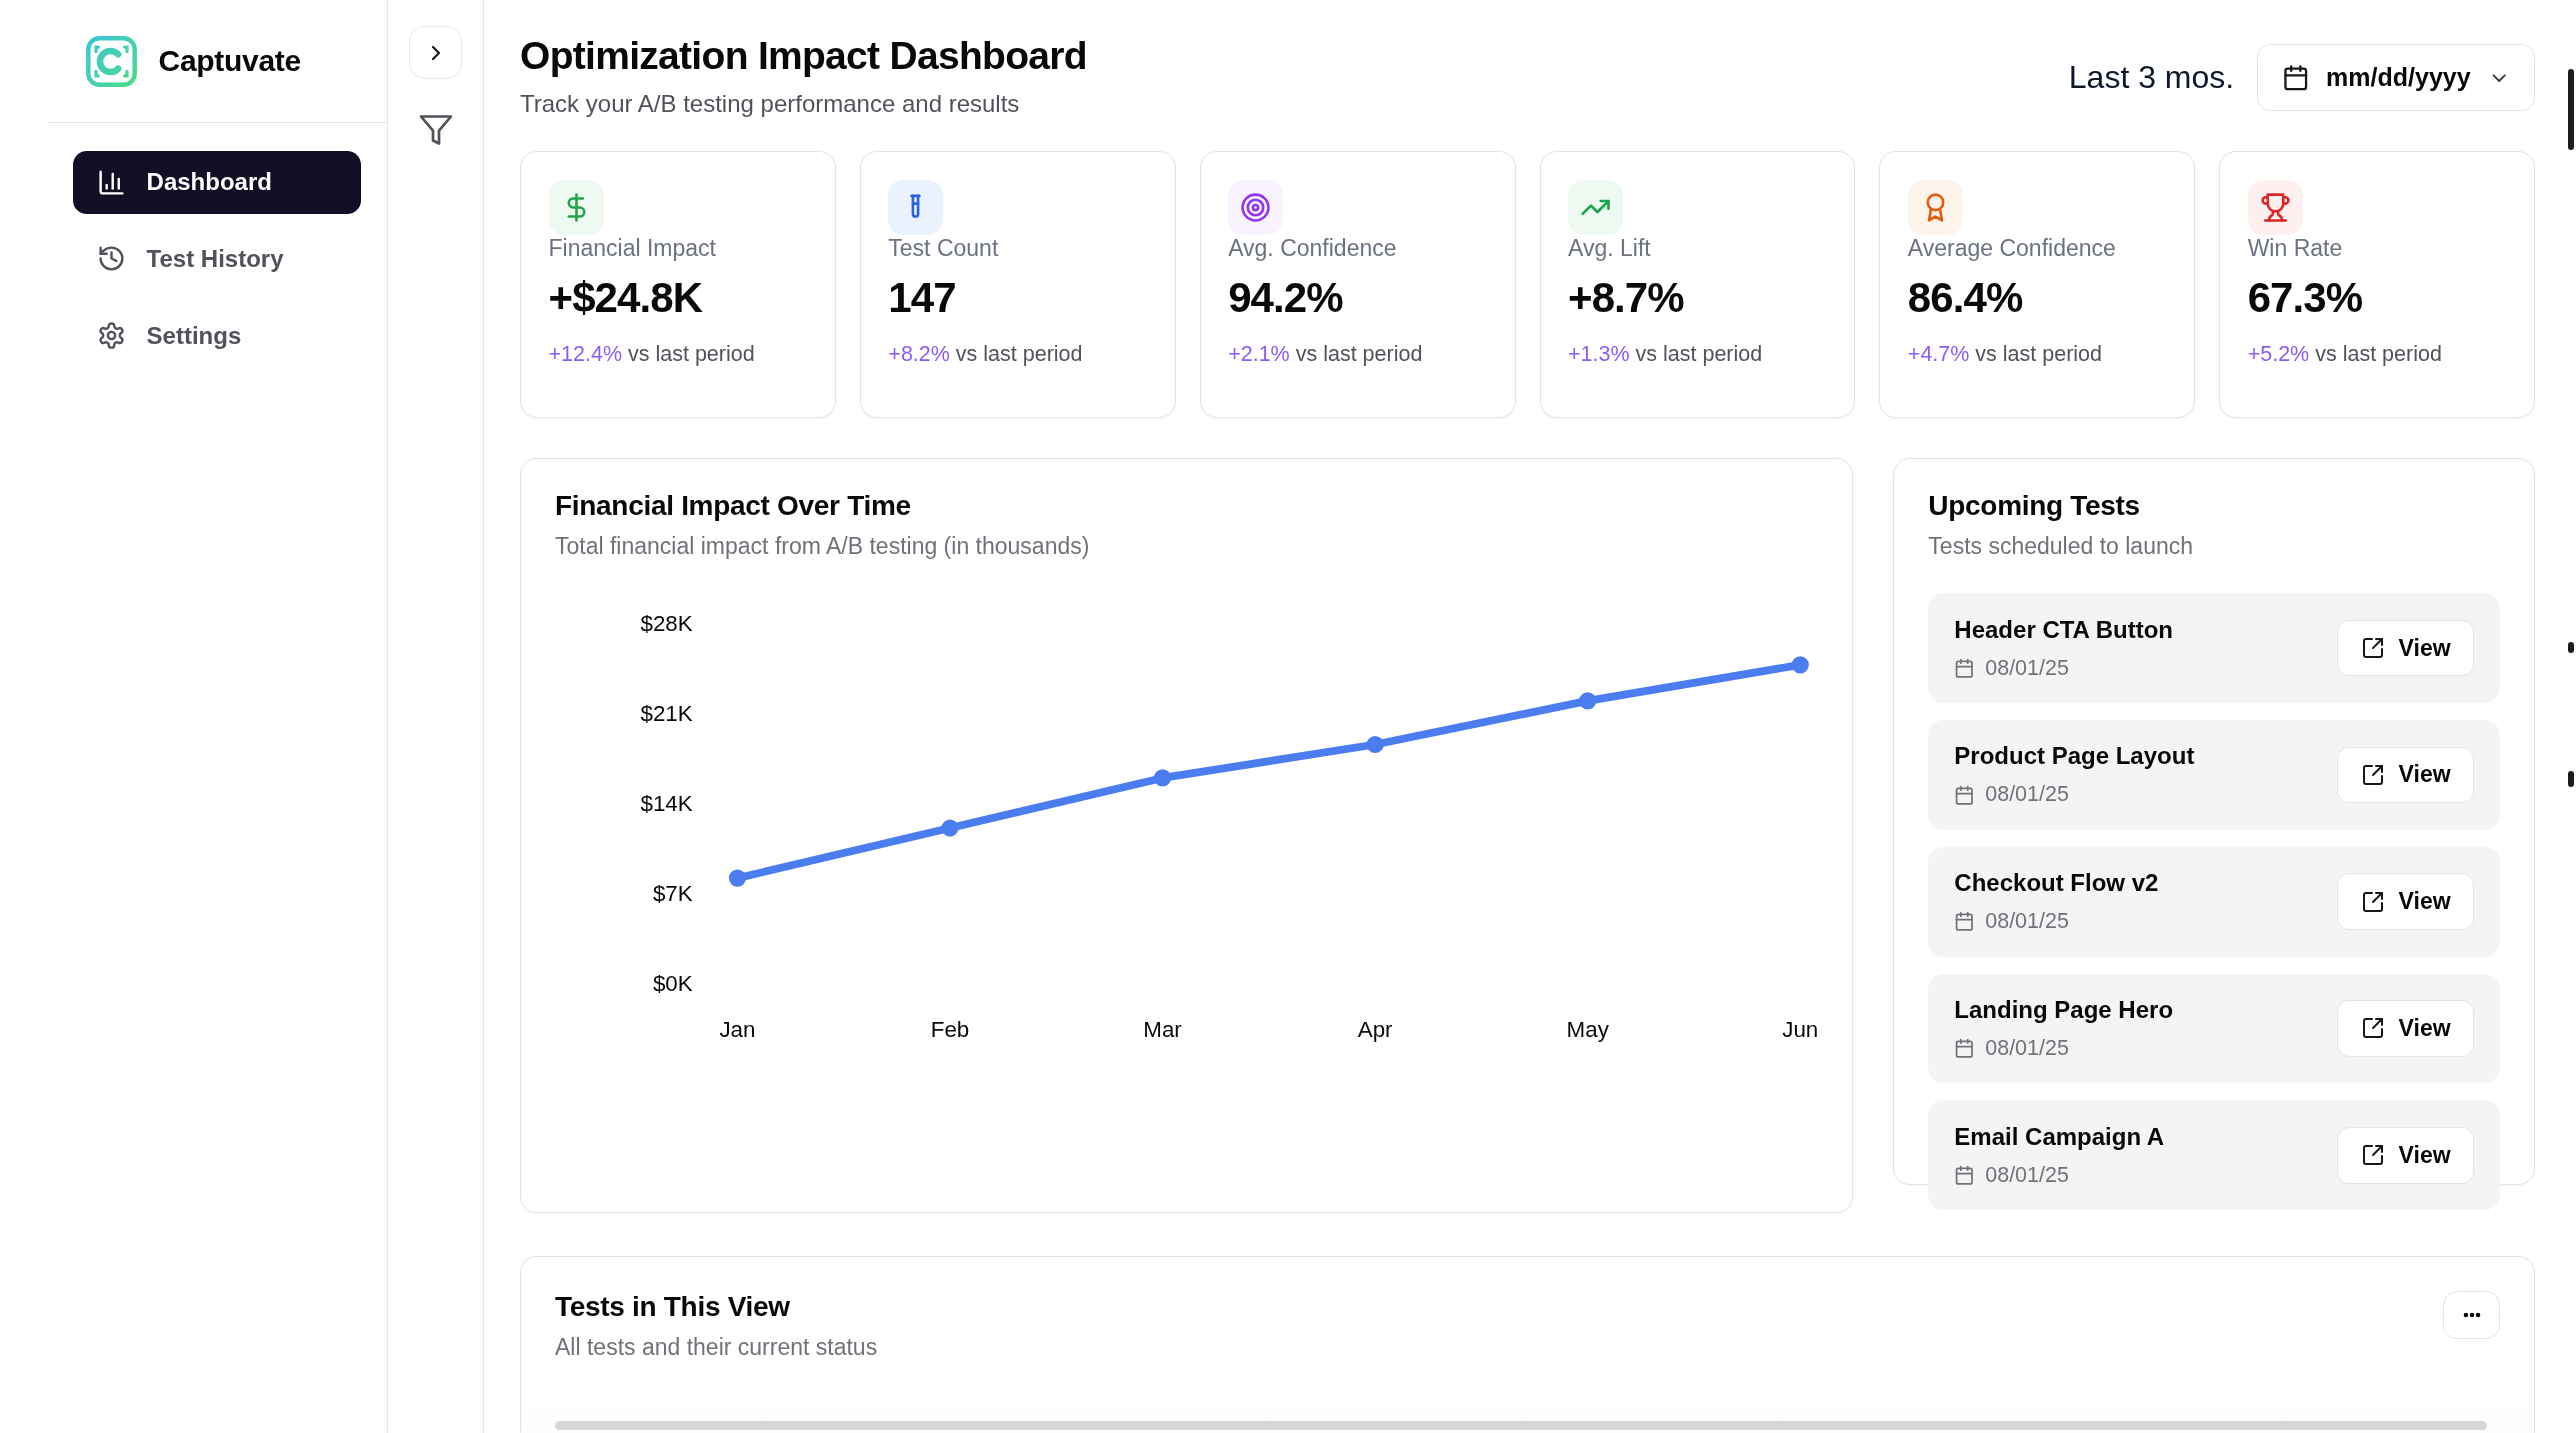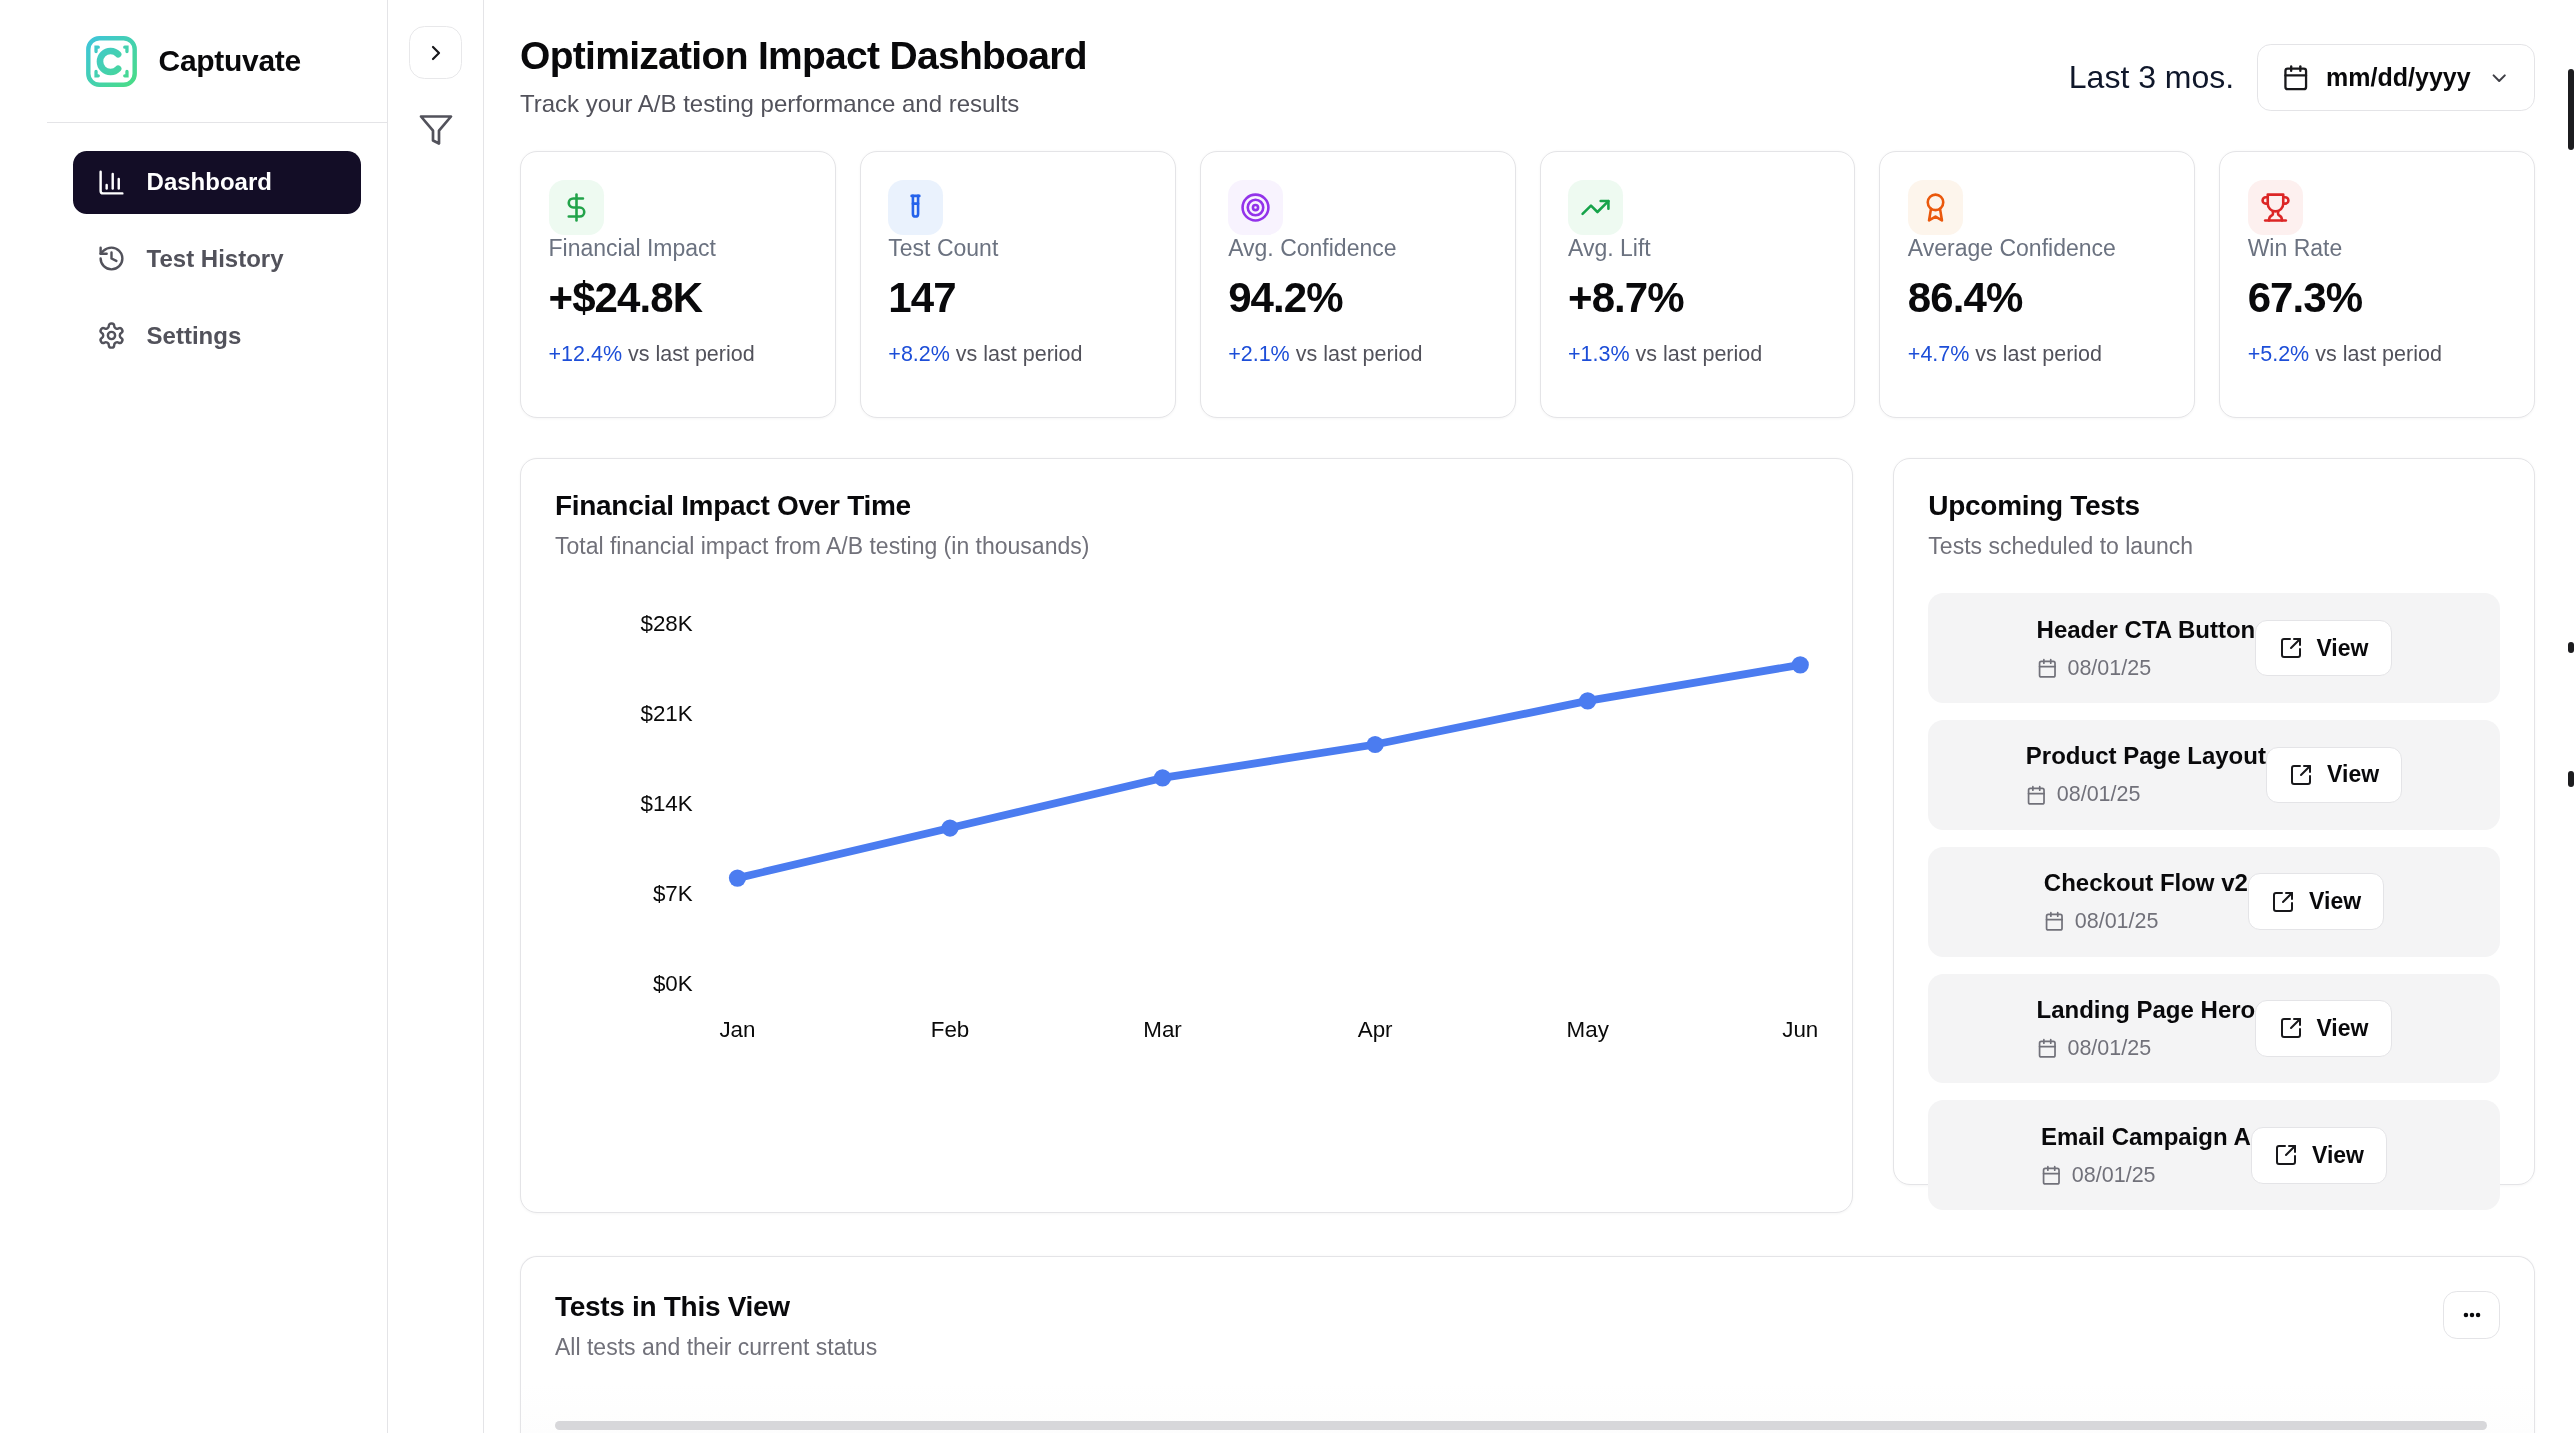--- a/index.html
+++ b/index.html
@@ -39,35 +39,35 @@
   .date-btn svg.chev { width:22.4px; height:22.4px; color:#3f3f46; }
 
   
   .kpi-row { display:grid; grid-template-columns:repeat(6,1fr); gap:24px; margin-bottom:40px; }
   .kpi-card { height:267px; background:#fff; border:0.9px solid #e4e4e7; border-radius:17px; padding:27.5px; box-shadow:0 0.9px 2.6px rgba(0,0,0,0.04); }
   .kpi-icon { width:55px; height:55px; border-radius:15.5px; display:flex; align-items:center; justify-content:center; }
   .kpi-icon svg { width:31px; height:31px; }
   .kpi-label { font-size:23px; color:#6b7280; }
   .kpi-value { margin-top:12px; font-size:42px; font-weight:800; letter-spacing:-0.9px; color:#09090b; }
   .kpi-delta { margin-top:20.6px; font-size:21.5px; color:#52525b; }
-  .delta-pos { color:#1d4ed8; }
+  .delta-pos { color:#8b5cf6; }
 
   
   .mid-row { display:grid; grid-template-columns:2.078fr 1fr; gap:40px; align-items:start; }
   .panel { background:#fff; border:0.9px solid #e4e4e7; border-radius:17px; padding:31px 34px; box-shadow:0 0.9px 2.6px rgba(0,0,0,0.04); }
   .panel-title { font-size:28px; font-weight:650; color:#09090b; letter-spacing:-0.3px; }
   .panel-sub { font-size:23px; color:#71717a; margin-top:11.2px; }
   .chart-panel { height:755px; }
   .chart-wrap { margin-top:19px; }
   .chart-wrap svg { width:100%; height:auto; }
 
   
   .upcoming-panel { height:727px; }
   .up-list { margin-top:33px; display:flex; flex-direction:column; gap:17px; }
-  .up-item { background:#f4f4f5; border-radius:15.5px; padding:22.4px 26px; display:flex; align-items:center; justify-content:center; }
+  .up-item { background:#f4f4f5; border-radius:15.5px; padding:22.4px 26px; display:flex; align-items:center; justify-content:space-between; }
   .up-name { font-size:24px; font-weight:650; color:#09090b; }
   .up-date { margin-top:12px; display:flex; align-items:center; gap:10.3px; font-size:21.5px; color:#71717a; }
   .up-date svg { width:20.6px; height:20.6px; color:#71717a; }
   .view-btn { display:flex; align-items:center; gap:13.8px; background:#fff; border:0.9px solid #e4e4e7; border-radius:12px; padding:13.8px 22.4px; font-size:23px; font-weight:600; color:#09090b; cursor:pointer; }
   .view-btn svg { width:24px; height:24px; color:#18181b; }
 
   
   .table-panel { margin-top:43px; height:361px; padding:34px 34px 0 34px; background:linear-gradient(180deg,#ffffff 35%,#f6f6f7 100%); border-bottom:none; border-radius:17px 17px 0 0; }
   .table-head { display:flex; justify-content:space-between; align-items:flex-start; }
   .menu-btn { width:57px; height:48px; border:0.9px solid #e4e4e7; border-radius:13.8px; background:#fff; display:flex; align-items:center; justify-content:center; cursor:pointer; }

